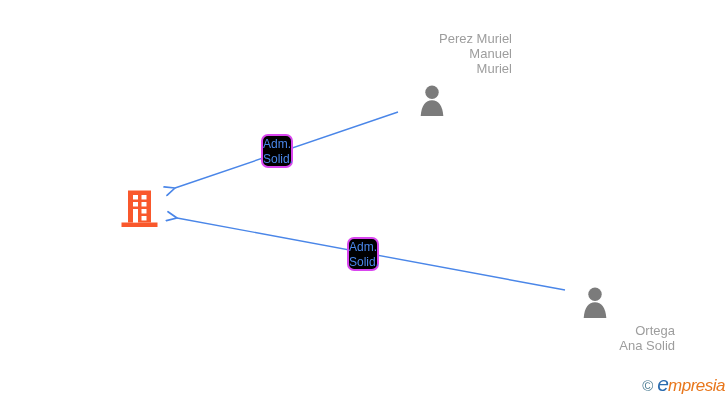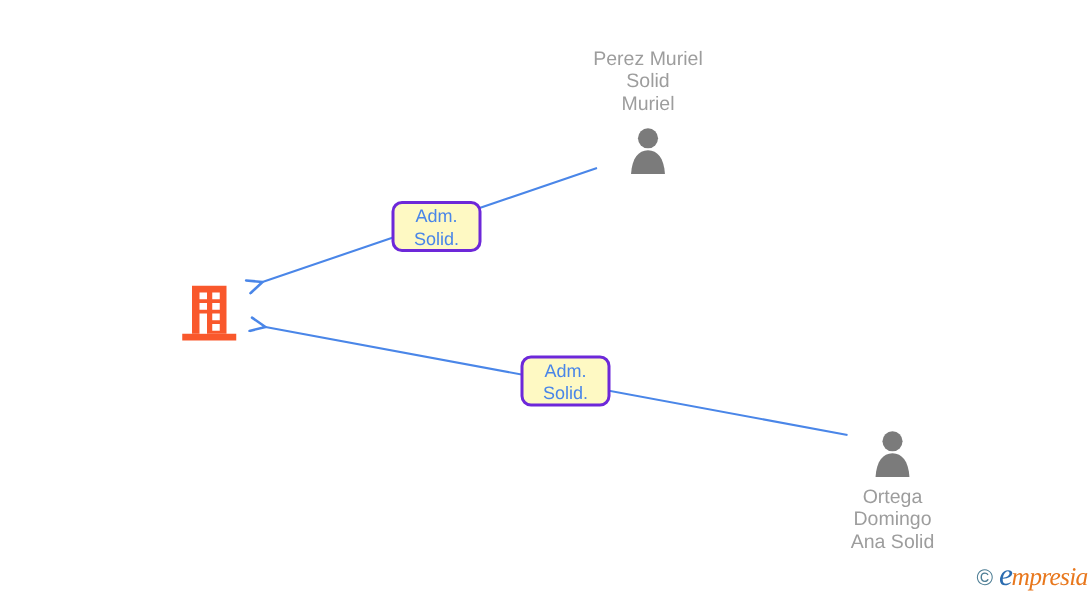--- a/index.html
+++ b/index.html
@@ -22,43 +22,43 @@
     width: 728px;
     height: 400px;
   }
   .node {
     position: absolute;
     cursor: default;
   }
   .person-name {
     position: absolute;
     width: 160px;
-    text-align: center;
+    text-align: right;
     font-size: 13px;
     line-height: 15px;
     color: #9d9d9d;
   }
   .person-name .name-line { display: block; }
   .company-label {
     position: absolute;
     width: 160px;
     text-align: center;
     font-size: 14px;
     font-weight: bold;
     color: #7f7f7f;
     letter-spacing: 0.2px;
   }
   .icon-box { position: absolute; }
   .edge-label {
     position: absolute;
-    width: 60px;
+    width: 32px;
     height: 34px;
     box-sizing: border-box;
-    background: #fef9c3;
-    border: 2px solid #6d28d9;
+    background: #000000;
+    border: 2px solid #d946ef;
     border-radius: 7px;
     text-align: center;
     font-size: 12px;
     line-height: 15px;
     color: #4a86e8;
     padding-top: 1px;
   }
   .edge-label .edge-label-line { display: block; }
   .brand-footer {
     position: absolute;
@@ -67,21 +67,21 @@
     display: flex;
     align-items: baseline;
     white-space: nowrap;
   }
   .brand-copyright {
     color: #4e7e95;
     font-size: 15px;
     margin-right: 4px;
   }
   .brand-wordmark {
-    font-family: Liberation Serif, serif;
+    font-family: Liberation Sans, sans-serif;
     font-style: italic;
   }
   .brand-initial {
     color: #2b6cb0;
     font-size: 21px;
     letter-spacing: -1px;
   }
   .brand-rest {
     color: #e8771c;
     font-size: 17px;
@@ -99,21 +99,21 @@
         <path d="M13 1 L3 5.5 L13 10" fill="none" stroke="#4a86e8" stroke-width="1.7" stroke-linecap="round" stroke-linejoin="round"></path>
       </marker>
     </defs>
     <line x1="398" y1="112" x2="175" y2="188" stroke="#4a86e8" stroke-width="1.4" marker-end="url(#arrowhead)"></line>
     <line x1="565" y1="290" x2="177" y2="218" stroke="#4a86e8" stroke-width="1.4" marker-end="url(#arrowhead)"></line>
   </svg>
 
   <div class="node" style="left:352px; top:31px; width:160px; height:86px;">
     <div class="person-name" style="left:0; top:0;">
       <span class="name-line">Perez Muriel</span>
-      <span class="name-line">Solid</span>
+      <span class="name-line">Manuel</span>
       <span class="name-line">Muriel</span>
     </div>
     <div class="icon-box" style="left:65px; top:54px; width:30px; height:31px;">
       <svg width="30" height="31" viewBox="0 0 30 31">
         <circle cx="15" cy="7.2" r="6.7" fill="#7b7b7b"></circle>
         <path d="M15 15.2 C 8.6 15.2 4.3 20.6 3.7 31 L 26.3 31 C 25.7 20.6 21.4 15.2 15 15.2 Z" fill="#7b7b7b"></path>
       </svg>
     </div>
   </div>
 
@@ -135,21 +135,20 @@
 
   <div class="node" style="left:515px; top:287px; width:160px; height:82px;text-decoration:underline;">
     <div class="icon-box" style="left:65px; top:0; width:30px; height:31px;">
       <svg width="30" height="31" viewBox="0 0 30 31">
         <circle cx="15" cy="7.2" r="6.7" fill="#7b7b7b"></circle>
         <path d="M15 15.2 C 8.6 15.2 4.3 20.6 3.7 31 L 26.3 31 C 25.7 20.6 21.4 15.2 15 15.2 Z" fill="#7b7b7b"></path>
       </svg>
     </div>
     <div class="person-name" style="left:0; top:36px;">
       <span class="name-line">Ortega</span>
-      <span class="name-line">Domingo</span>
       <span class="name-line">Ana Solid</span>
     </div>
   </div>
 
   <div class="edge-label" style="left:261px; top:134px;">
     <span class="edge-label-line">Adm.</span>
     <span class="edge-label-line">Solid.</span>
   </div>
   <div class="edge-label" style="left:347px; top:237px;">
     <span class="edge-label-line">Adm.</span>

